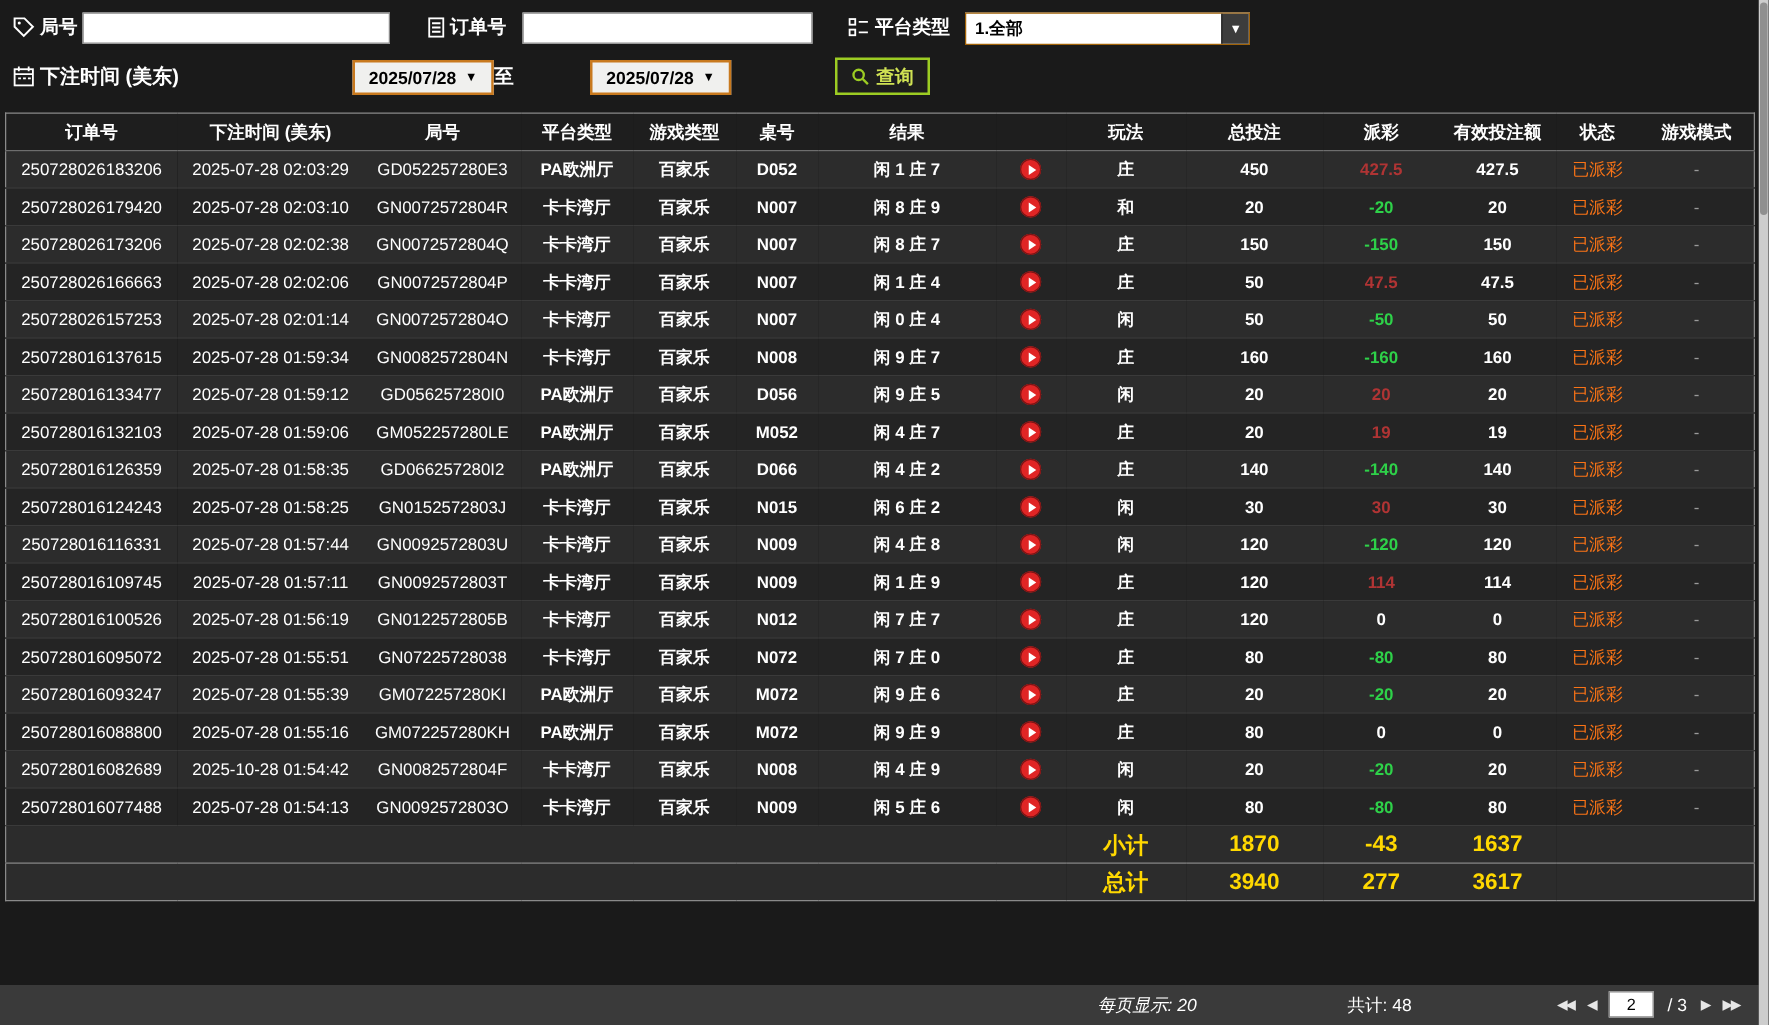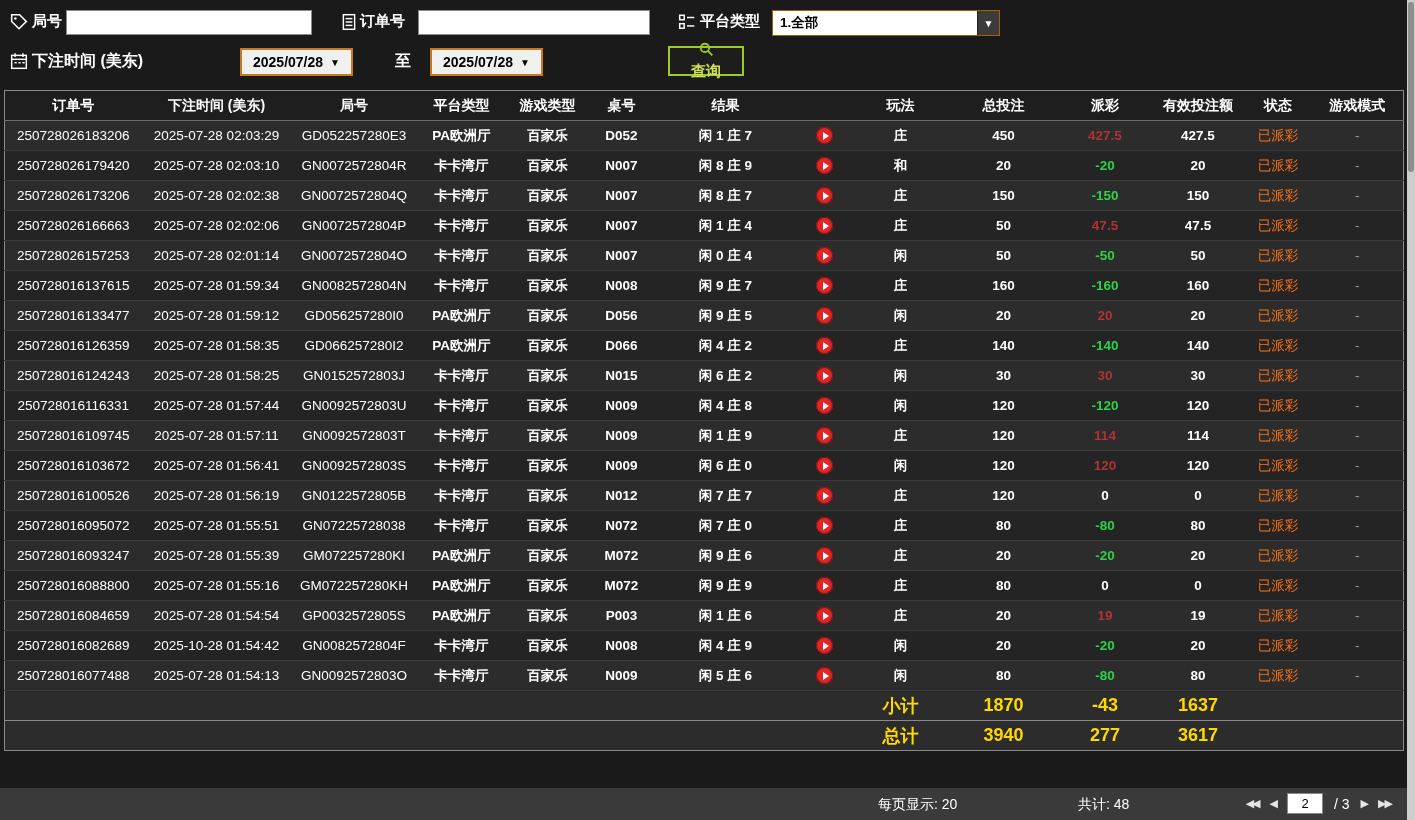--- a/index.html
+++ b/index.html
@@ -26,28 +26,28 @@
   .select-box .sel-text { flex:1; padding-left:7px; font-weight:bold; }
   .select-box .sel-arrow {
     width:22px; height:100%; background:#3c3c3c; color:#fff;
     display:flex; align-items:center; justify-content:center; font-size:10px;
     border-left:1px solid #222;
   }
   .date-btn {
     position:absolute; top:48px; width:113px; height:28px;
     background:#f0f0ee; border:2px solid #c8791e; color:#000;
     font-weight:bold; font-size:14px; display:flex; align-items:center;
-    justify-content:center; gap:7px; cursor:pointer; font-family:inherit;
+    justify-content:center; gap:7px; cursor:pointer; font-family:inherit;margin-left:42px;
   }
   .date-btn .dd { font-size:10px; }
   .query-btn {
     position:absolute; left:668px; top:46px; width:76px; height:30px;
     background:#1d1d1d; border:2px solid #9ccc23; color:#cfe153;
     font-weight:bold; font-size:15px; display:flex; align-items:center;
-    justify-content:center; gap:5px; cursor:pointer; font-family:inherit;flex-direction:column;
+    justify-content:center; gap:5px; cursor:pointer; font-family:inherit;
   }
   
   .table-wrap { margin:0 4px; }
   table {
     width:1399px; border-collapse:collapse; table-layout:fixed;
     border:1px solid #8a8a8a; font-size:13.5px;
   }
   thead th {
     height:30px; font-weight:bold; color:#fff; background:#1e1e1e;
     border-bottom:1px solid #6e6e6e; font-size:14px;
@@ -75,21 +75,21 @@
   }
   tfoot td {
     color:#ffd800; font-weight:bold; border-top:1px solid #8a8a8a;
     background:#2c2c2c; font-size:18px;
   }
   
   .pagination {
     position:absolute; bottom:0; left:0; width:1407px; height:32px;
     background:#3a3a3a; font-size:14px;
   }
-  .per-page { position:absolute; left:878px; top:8px; }
+  .per-page { position:absolute; left:878px; top:8px;font-style:italic; }
   .total-count { position:absolute; left:1078px; top:8px; }
   .pager { position:absolute; right:16px; top:5px; display:flex; align-items:center; gap:11px; }
   .pager-icon { color:#e6e6e6; font-size:11px; cursor:pointer; letter-spacing:-2px; }
   .page-input {
     width:36px; height:21px; text-align:center; border:1px solid #888;
     font-size:13px; font-family:inherit; color:#000; background:#fff;
   }
   .page-total { color:#fff; }
   
   .scrollbar { position:absolute; right:0; top:0; width:8px; height:820px; background:#cdcdcd; }
@@ -326,20 +326,38 @@
               <span class="tri"></span>
             </span></td>
           <td class="num">闲</td>
           <td class="num">20</td>
           <td class="pos">20</td>
           <td class="num">20</td>
           <td class="status-cell">已派彩</td>
           <td class="mode-cell">-</td>
         </tr>
         <tr>
+          <td>250728016132103</td>
+          <td>2025-07-28 01:59:06</td>
+          <td>GM052257280LE</td>
+          <td class="num">PA欧洲厅</td>
+          <td class="num">百家乐</td>
+          <td class="num">M052</td>
+          <td class="num">闲 4 庄 7</td>
+          <td><span class="play-btn">
+              <span class="tri"></span>
+            </span></td>
+          <td class="num">庄</td>
+          <td class="num">20</td>
+          <td class="pos">19</td>
+          <td class="num">19</td>
+          <td class="status-cell">已派彩</td>
+          <td class="mode-cell">-</td>
+        </tr>
+        <tr>
           <td>250728016126359</td>
           <td>2025-07-28 01:58:35</td>
           <td>GD066257280I2</td>
           <td class="num">PA欧洲厅</td>
           <td class="num">百家乐</td>
           <td class="num">D066</td>
           <td class="num">闲 4 庄 2</td>
           <td><span class="play-btn">
               <span class="tri"></span>
             </span></td>
@@ -398,38 +416,20 @@
               <span class="tri"></span>
             </span></td>
           <td class="num">庄</td>
           <td class="num">120</td>
           <td class="pos">114</td>
           <td class="num">114</td>
           <td class="status-cell">已派彩</td>
           <td class="mode-cell">-</td>
         </tr>
         <tr>
-          <td>250728016103672</td>
-          <td>2025-07-28 01:56:41</td>
-          <td>GN0092572803S</td>
-          <td class="num">卡卡湾厅</td>
-          <td class="num">百家乐</td>
-          <td class="num">N009</td>
-          <td class="num">闲 6 庄 0</td>
-          <td><span class="play-btn">
-              <span class="tri"></span>
-            </span></td>
-          <td class="num">闲</td>
-          <td class="num">120</td>
-          <td class="pos">120</td>
-          <td class="num">120</td>
-          <td class="status-cell">已派彩</td>
-          <td class="mode-cell">-</td>
-        </tr>
-        <tr>
           <td>250728016100526</td>
           <td>2025-07-28 01:56:19</td>
           <td>GN0122572805B</td>
           <td class="num">卡卡湾厅</td>
           <td class="num">百家乐</td>
           <td class="num">N012</td>
           <td class="num">闲 7 庄 7</td>
           <td><span class="play-btn">
               <span class="tri"></span>
             </span></td>
@@ -484,38 +484,20 @@
           <td class="num">百家乐</td>
           <td class="num">M072</td>
           <td class="num">闲 9 庄 9</td>
           <td><span class="play-btn">
               <span class="tri"></span>
             </span></td>
           <td class="num">庄</td>
           <td class="num">80</td>
           <td class="zero">0</td>
           <td class="num">0</td>
-          <td class="status-cell">已派彩</td>
-          <td class="mode-cell">-</td>
-        </tr>
-        <tr>
-          <td>250728016084659</td>
-          <td>2025-07-28 01:54:54</td>
-          <td>GP0032572805S</td>
-          <td class="num">PA欧洲厅</td>
-          <td class="num">百家乐</td>
-          <td class="num">P003</td>
-          <td class="num">闲 1 庄 6</td>
-          <td><span class="play-btn">
-              <span class="tri"></span>
-            </span></td>
-          <td class="num">庄</td>
-          <td class="num">20</td>
-          <td class="pos">19</td>
-          <td class="num">19</td>
           <td class="status-cell">已派彩</td>
           <td class="mode-cell">-</td>
         </tr>
         <tr>
           <td>250728016082689</td>
           <td>2025-10-28 01:54:42</td>
           <td>GN0082572804F</td>
           <td class="num">卡卡湾厅</td>
           <td class="num">百家乐</td>
           <td class="num">N008</td>

